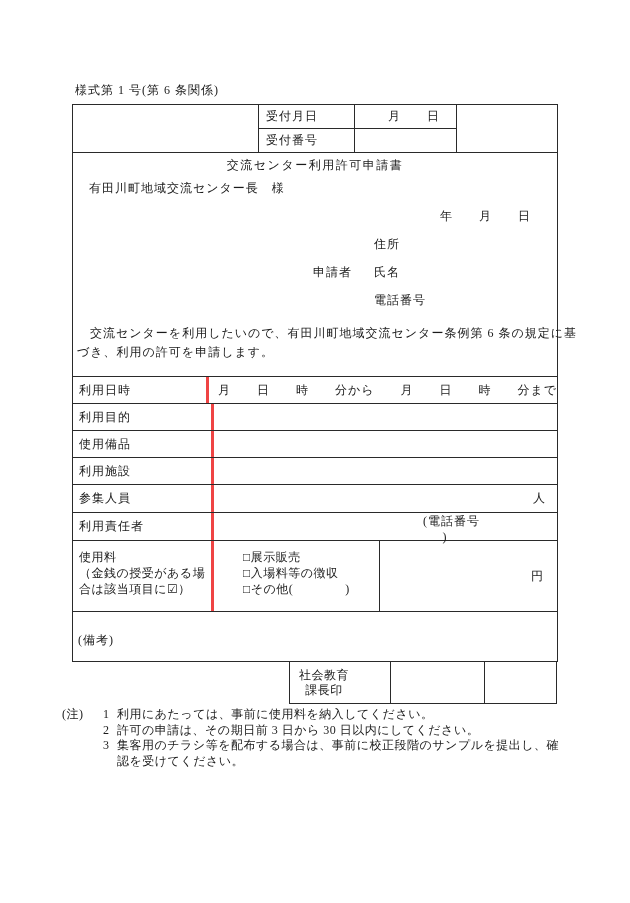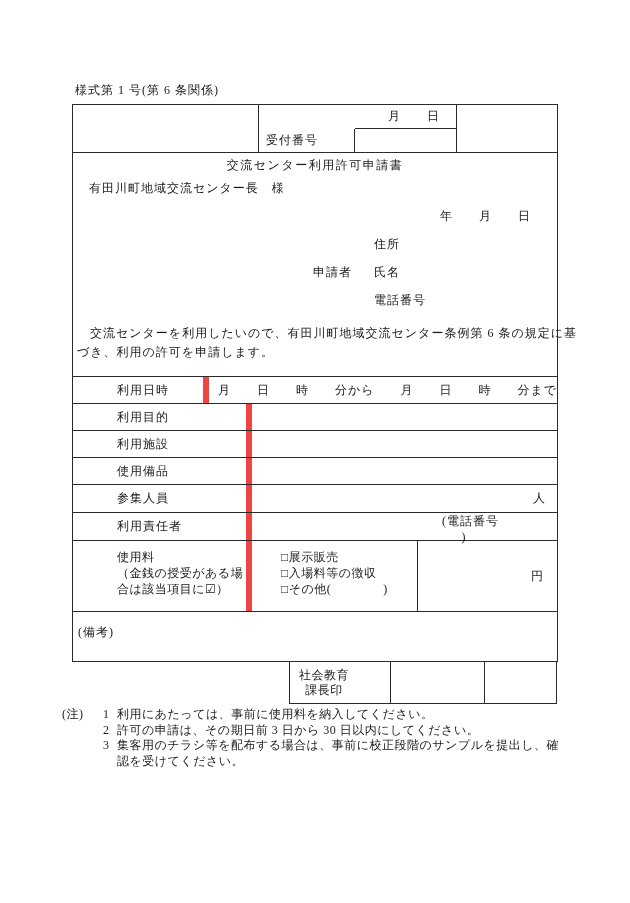--- a/index.html
+++ b/index.html
@@ -27,36 +27,36 @@
   .title { position:absolute; left:0; top:4px; width:100%; text-align:center; letter-spacing:1.5px; white-space:nowrap; }
   .addressee { position:absolute; left:16px; top:27px; white-space:nowrap; }
   .dateline { position:absolute; right:26px; top:55px; white-space:nowrap; }
   .addr-label { position:absolute; left:301px; top:83px; }
   .applicant-label { position:absolute; left:240px; top:111px; }
   .name-label { position:absolute; left:301px; top:111px; }
   .phone-label { position:absolute; left:301px; top:139px; }
   .statement { position:absolute; left:4px; top:171px; line-height:19px; letter-spacing:1px; white-space:nowrap; }
   
   .row { display:flex; border-top:1px solid #2a2a2a; }
-  .row .lab { width:141px; border-right:6px solid #ef4444; display:flex; align-items:center; padding-left:6px;margin-left:38px; }
+  .row .lab { width:141px; border-right:3px solid #ef4444; display:flex; align-items:center; padding-left:6px; }
   .row .val { flex:1; display:flex; align-items:center; }
   .h27 { height:27px; } .h28 { height:28px; }
   .val-datetime { padding-left:9px; white-space:nowrap; letter-spacing:1px; }
   .val-right { justify-content:flex-end; padding-right:11px; }
   .val-phone { padding-left:132px;flex-direction:column; }
   .val-phone .grow { flex:1; }
   .val-phone .close { padding-right:13px; }
   
   .fee { height:71px; }
   .fee .lab { width:141px; align-items:flex-start; flex-direction:column; justify-content:flex-start; padding:8px 2px 0 6px; letter-spacing:0.5px; line-height:16px; white-space:nowrap; }
   .fee .opts { width:143px; border-right:1px solid #2a2a2a; padding:8px 0 0 6px; line-height:16px; letter-spacing:0.5px; white-space:nowrap;margin-left:23px; }
   .fee .amount { flex:1; display:flex; align-items:center; justify-content:flex-end; padding-right:13px; }
   .opt-paren-space { display:inline-block; width:52px; }
   
-  .remarks { height:50px; border-top:1px solid #2a2a2a; padding:12px 0 0 5px; }
+  .remarks { height:50px; border-top:1px solid #2a2a2a; padding:20px 0 0 5px; }
   
   .stamps { position:absolute; left:289px; top:661px; width:268px; height:43px; border:1px solid #2a2a2a; display:grid; grid-template-columns:68px 62px 67px 69px;gap:32px; }
   .stamps > div { display:flex; align-items:center; justify-content:center; text-align:center; line-height:15px; letter-spacing:0.5px; }
   .stamps > div + div { border-left:1px solid #2a2a2a; }
   
   .notes { position:absolute; left:62px; top:707px; width:508px; }
   .note-grid { display:grid; grid-template-columns:35px 20px 1fr; line-height:15.5px; letter-spacing:0.5px; }
   .note-grid .num { text-align:left; padding-left:6px; }
   .note-grid .txt { }
 </style>
@@ -64,20 +64,21 @@
 <body>
 
 <div class="page">
 
   <div class="form-number">様式第 1 号(第 6 条関係)</div>
 
   <div class="tbl">
 
     <div class="hdr">
       <div class="hc-left"></div>
+      <div class="hc-rdate">受付月日</div>
       <div class="hc-rdatev">月　　日</div>
       <div class="hc-right"></div>
       <div class="hc-rnum">受付番号</div>
       <div class="hc-rnumv"></div>
     </div>
 
     <div class="bigcell">
       <div class="title">交流センター利用許可申請書</div>
       <div class="addressee">有田川町地域交流センター長　様</div>
       <div class="dateline">年　　月　　日</div>
@@ -95,26 +96,26 @@
       <div class="lab">利用日時</div>
       <div class="val val-datetime">月　　日　　時　　分から　　月　　日　　時　　分まで</div>
     </div>
 
     <div class="row h27">
       <div class="lab">利用目的</div>
       <div class="val"></div>
     </div>
 
     <div class="row h27">
-      <div class="lab">利用施設</div>
+      <div class="lab">使用備品</div>
       <div class="val"></div>
     </div>
 
     <div class="row h27">
-      <div class="lab">使用備品</div>
+      <div class="lab">利用施設</div>
       <div class="val"></div>
     </div>
 
     <div class="row h28">
       <div class="lab">参集人員</div>
       <div class="val val-right">人</div>
     </div>
 
     <div class="row h28">
       <div class="lab">利用責任者</div>

